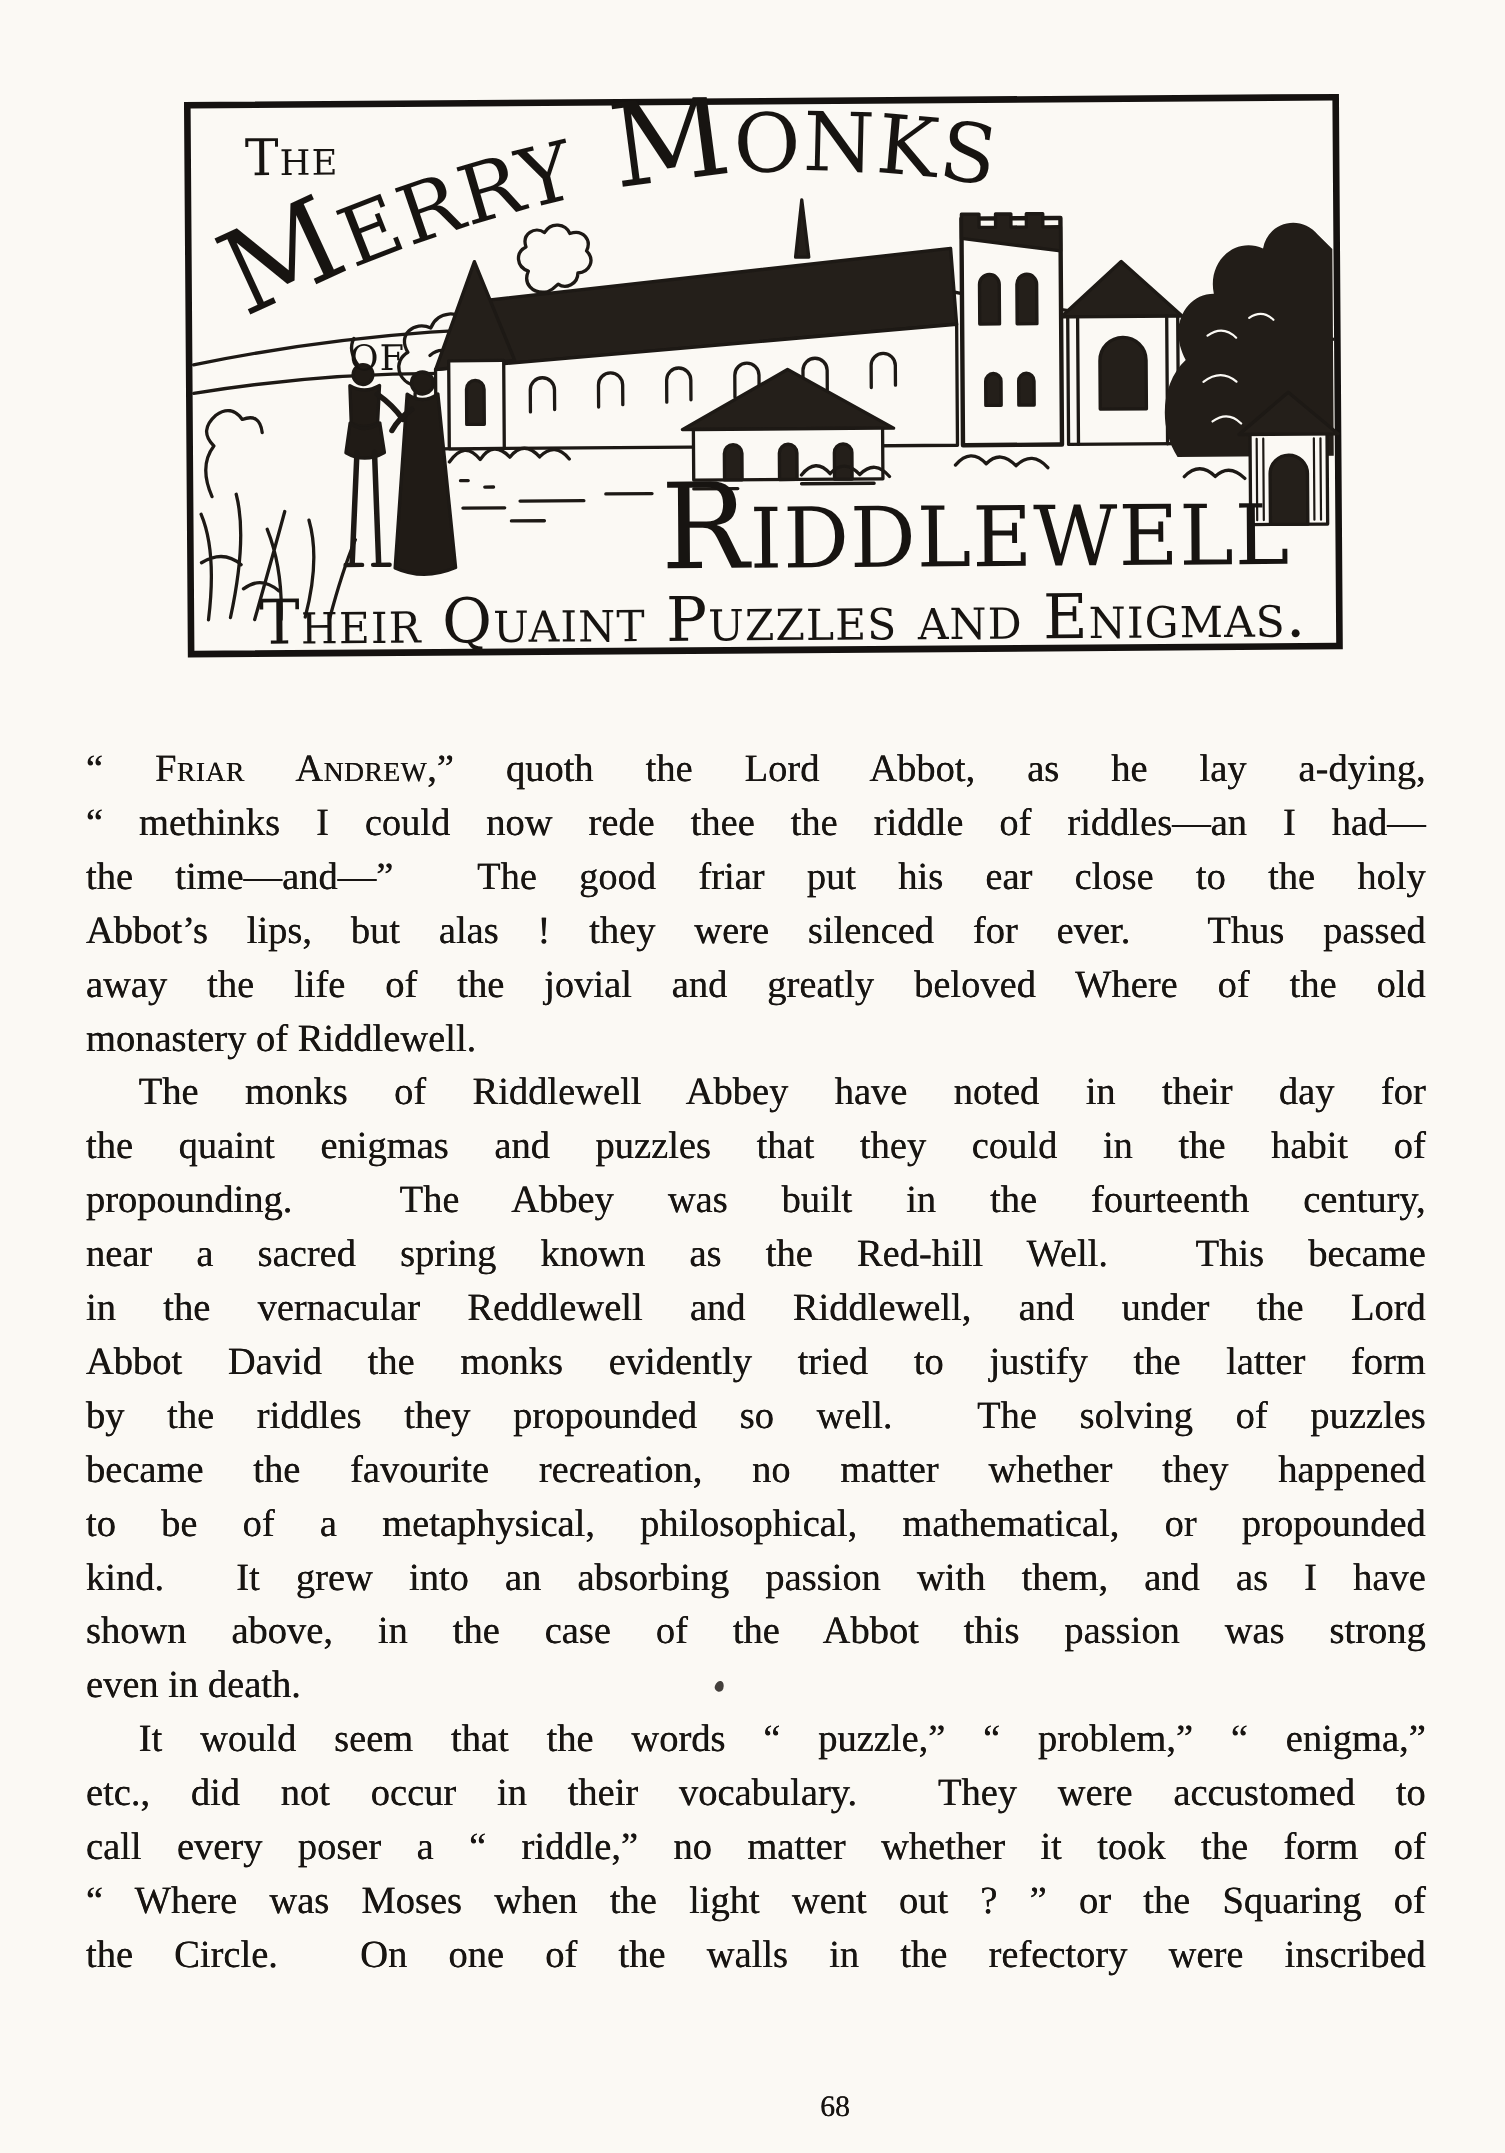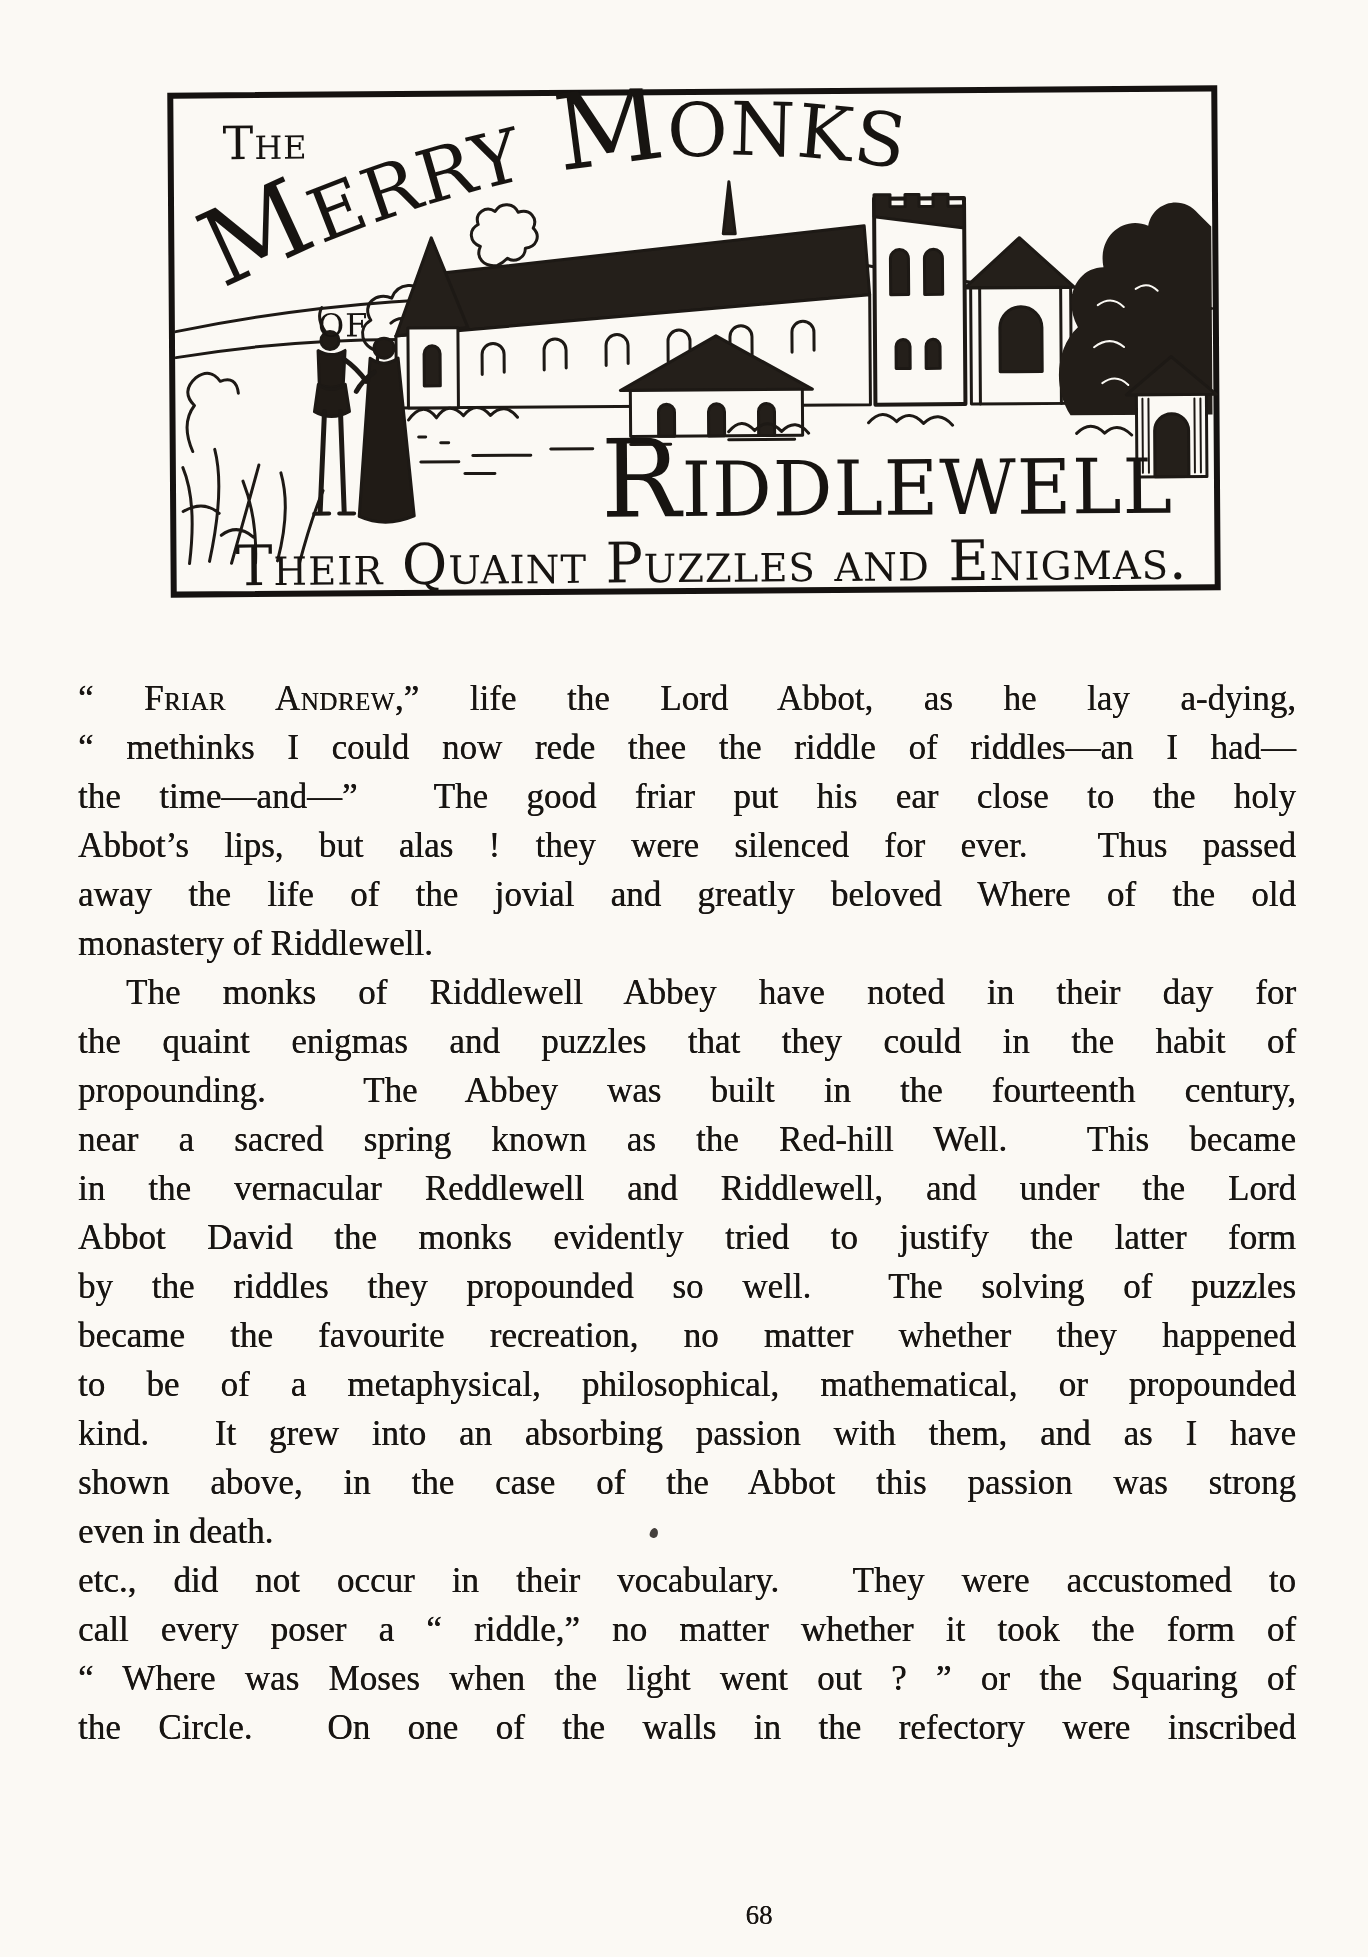--- a/index.html
+++ b/index.html
@@ -138,21 +138,21 @@
     <text font-size="105">
       <textPath href="#arc-path">Merry Monks</textPath>
     </text>
     <text x="150" y="246" font-size="46">of</text>
     <text x="432" y="428" font-size="108" textLength="572" lengthAdjust="spacingAndGlyphs">Riddlewell</text>
     <text x="66" y="494" font-size="56" textLength="952" lengthAdjust="spacingAndGlyphs">Their Quaint Puzzles and Enigmas.</text>
   </svg>
 
   <main class="body-text">
       <div class="para">
-        <div class="line firstline"><span>“ </span><span class="sc">Friar Andrew</span><span>,” life the Lord Abbot, as he lay a-dying,</span></div>
+        <div class="line firstline"><span>“ </span><span class="sc">Friar Andrew</span><span>,” quoth the Lord Abbot, as he lay a-dying,</span></div>
         <div class="line"><span>“ methinks I could now rede thee the riddle of riddles—an I had—</span></div>
         <div class="line"><span>the time—and—”  The good friar put his ear close to the holy</span></div>
         <div class="line"><span>Abbot’s lips, but alas ! they were silenced for ever.  Thus passed</span></div>
         <div class="line"><span>away the life of the jovial and greatly beloved Where of the old</span></div>
         <div class="line lastline"><span>monastery of Riddlewell.</span></div>
       </div>
       <div class="para indent">
         <div class="line firstline"><span>The monks of Riddlewell Abbey have noted in their day for</span></div>
         <div class="line"><span>the quaint enigmas and puzzles that they could in the habit of</span></div>
         <div class="line"><span>propounding.  The Abbey was built in the fourteenth century,</span></div>
@@ -160,20 +160,21 @@
         <div class="line"><span>in the vernacular Reddlewell and Riddlewell, and under the Lord</span></div>
         <div class="line"><span>Abbot David the monks evidently tried to justify the latter form</span></div>
         <div class="line"><span>by the riddles they propounded so well.  The solving of puzzles</span></div>
         <div class="line"><span>became the favourite recreation, no matter whether they happened</span></div>
         <div class="line"><span>to be of a metaphysical, philosophical, mathematical, or propounded</span></div>
         <div class="line"><span>kind.  It grew into an absorbing passion with them, and as I have</span></div>
         <div class="line"><span>shown above, in the case of the Abbot this passion was strong</span></div>
         <div class="line lastline"><span>even in death.</span></div>
       </div>
       <div class="para indent">
+        <div class="line firstline"><span>It would seem that the words “ puzzle,” “ problem,” “ enigma,”</span></div>
         <div class="line"><span>etc., did not occur in their vocabulary.  They were accustomed to</span></div>
         <div class="line"><span>call every poser a “ riddle,” no matter whether it took the form of</span></div>
         <div class="line"><span>“ Where was Moses when the light went out ? ” or the Squaring of</span></div>
         <div class="line"><span>the Circle.  On one of the walls in the refectory were inscribed</span></div>
       </div>
     </main>
 
   <div class="ink-spot"></div>
 
   <div class="page-number">68</div>

